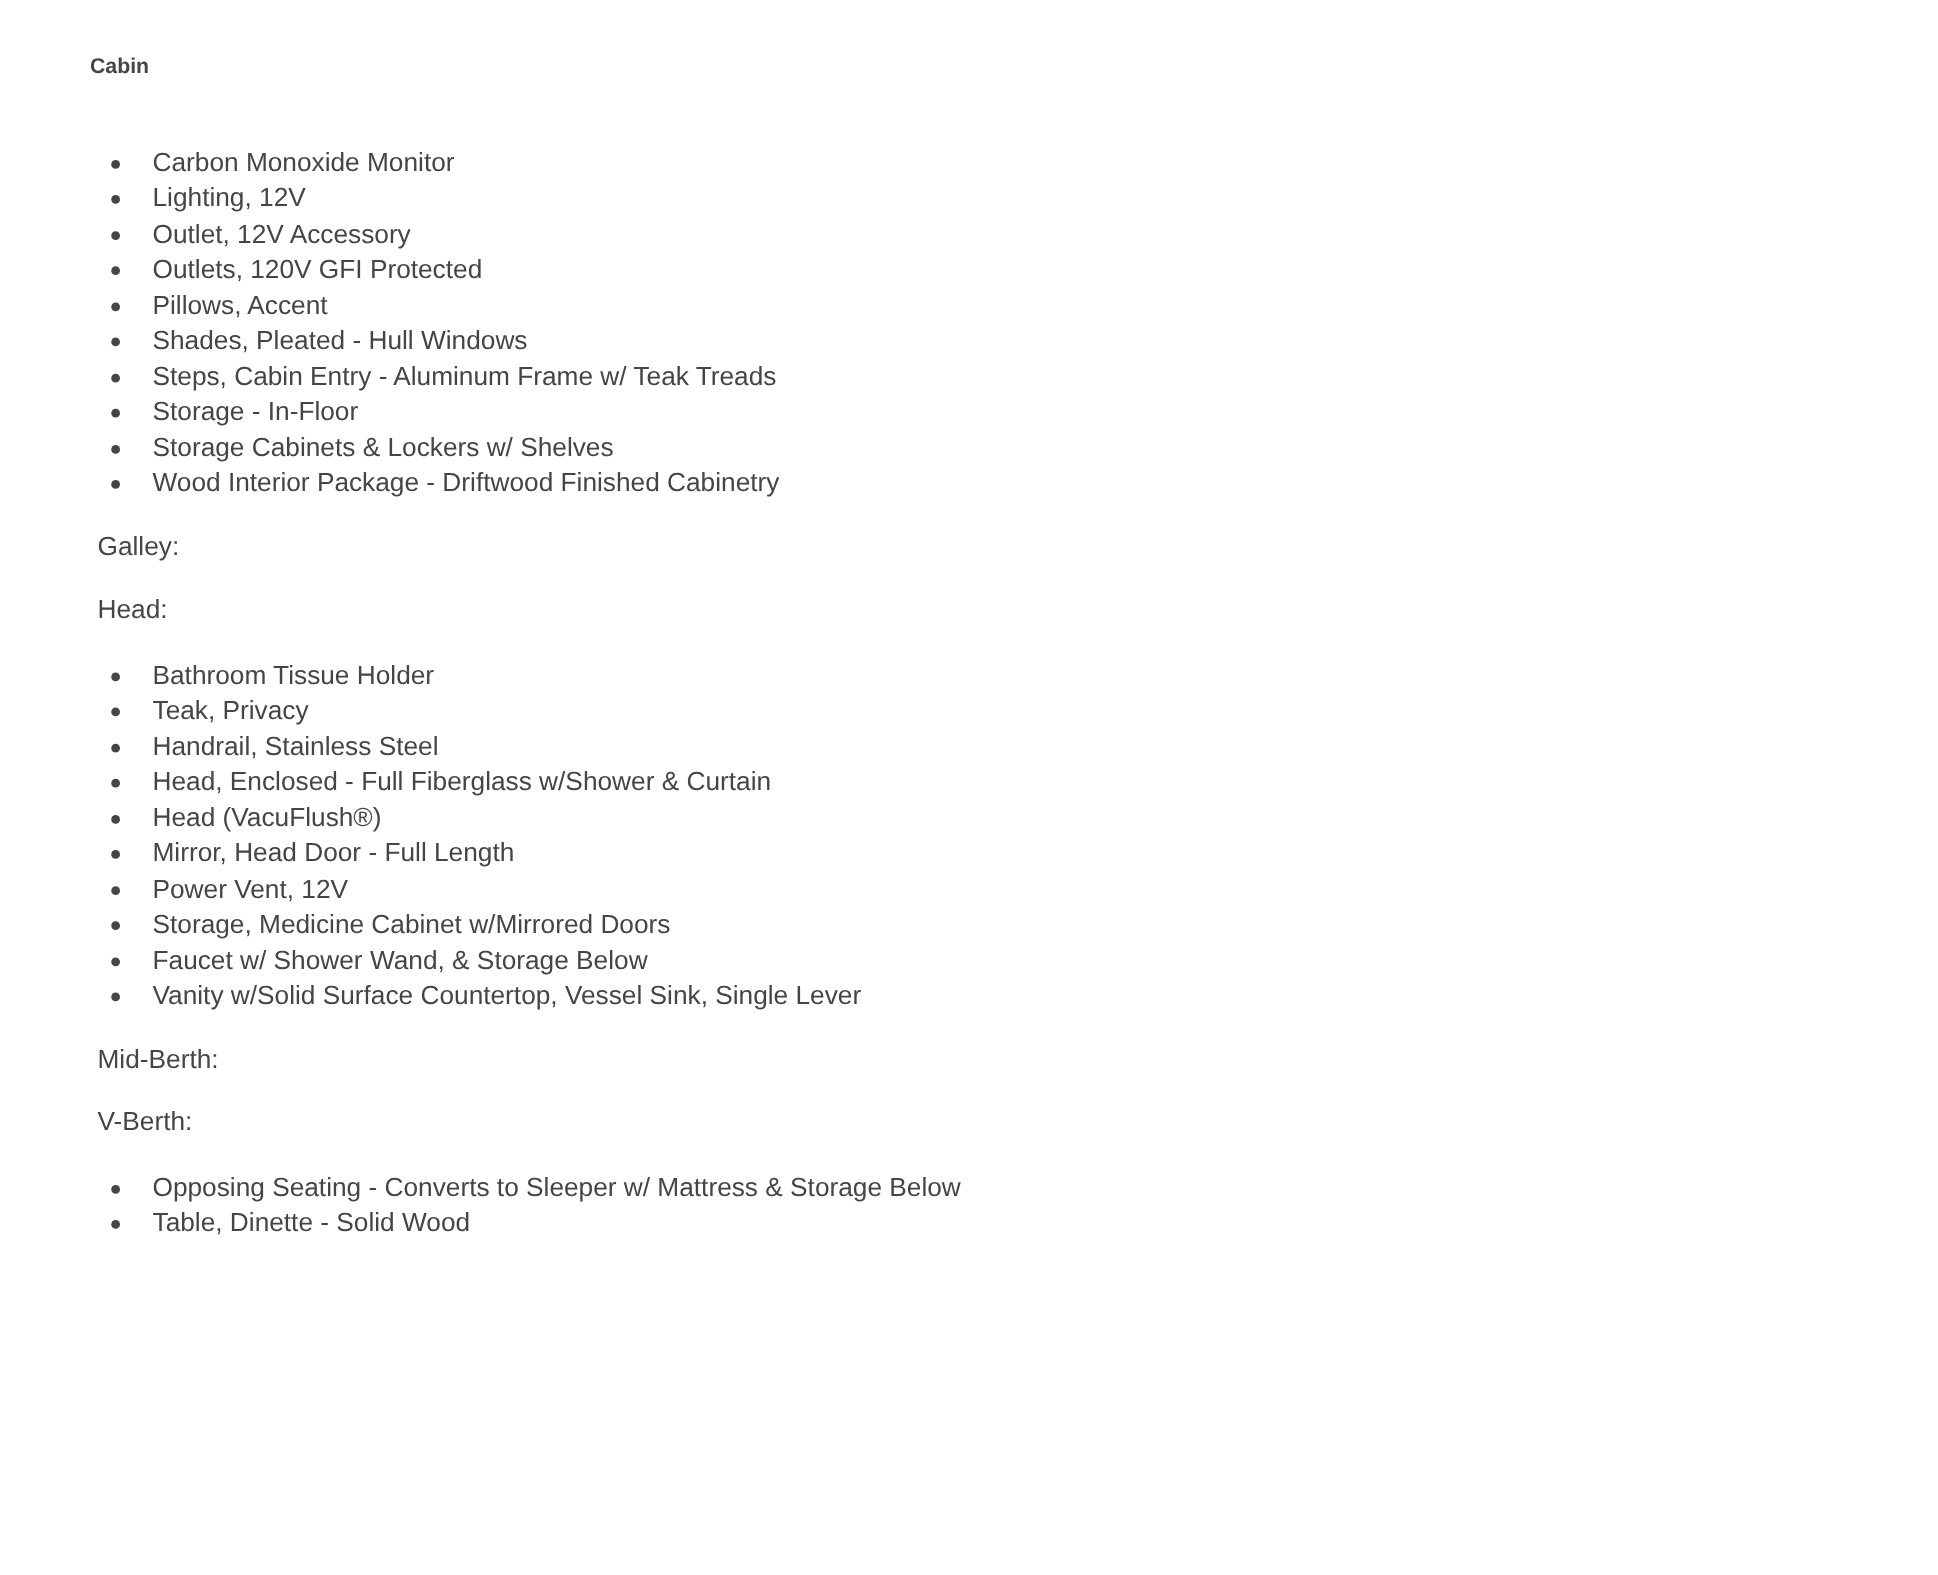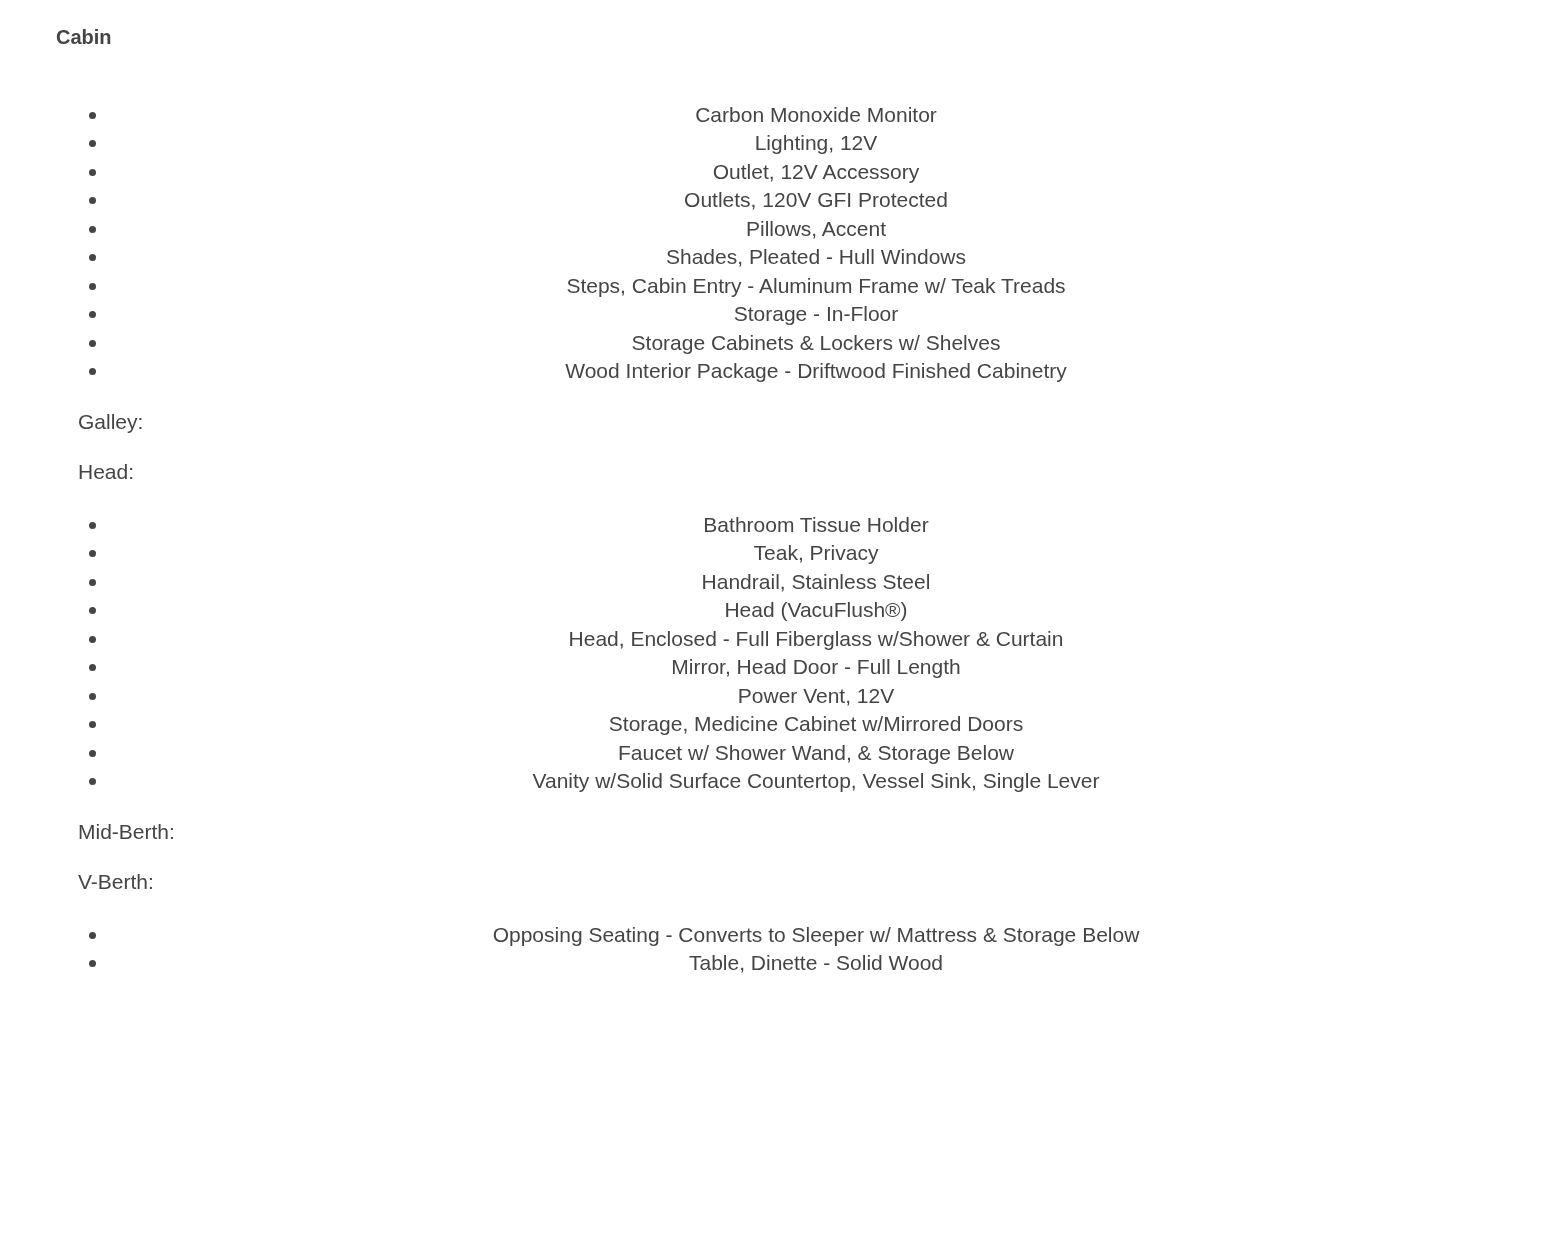--- a/index.html
+++ b/index.html
@@ -14,39 +14,38 @@
     font-family: "Liberation Sans", "DejaVu Sans", sans-serif;
     color: #454545;
     font-size: 21px;
     line-height: 28.5px;
   }
   .doc {
     padding: 23px 40px 0 56px;
   }
   .doc-title {
     font-weight: bold;
-    font-size: 20px;
+    font-size: 17px;
     line-height: 28.5px;
-    margin: 0;
+    margin: 16px;
   }
   .section-label {
     margin: 22px 0 0 22px;
   }
   ul.spec-list {
     list-style: none;
     margin: 24px 0 0 0;
     padding: 0 0 0 66px;
   }
   ul.spec-list.first {
     margin-top: 49px;
   }
   ul.spec-list li {
     position: relative;
     white-space: nowrap;
-    text-align: center;
   }
   ul.spec-list li::before {
     content: "";
     position: absolute;
     left: -33px;
     top: 11px;
     width: 7px;
     height: 7px;
     border-radius: 50%;
     background: #454545;
@@ -69,22 +68,22 @@
         <li>Storage - In-Floor</li>
         <li>Storage Cabinets &amp; Lockers w/ Shelves</li>
         <li>Wood Interior Package - Driftwood Finished Cabinetry</li>
       </ul>
       <p class="section-label">Galley:</p>
       <p class="section-label">Head:</p>
       <ul class="spec-list">
         <li>Bathroom Tissue Holder</li>
         <li>Teak, Privacy</li>
         <li>Handrail, Stainless Steel</li>
+        <li>Head, Enclosed - Full Fiberglass w/Shower &amp; Curtain</li>
         <li>Head (VacuFlush®)</li>
-        <li>Head, Enclosed - Full Fiberglass w/Shower &amp; Curtain</li>
         <li>Mirror, Head Door - Full Length</li>
         <li>Power Vent, 12V</li>
         <li>Storage, Medicine Cabinet w/Mirrored Doors</li>
         <li>Faucet w/ Shower Wand, &amp; Storage Below</li>
         <li>Vanity w/Solid Surface Countertop, Vessel Sink, Single Lever</li>
       </ul>
       <p class="section-label">Mid-Berth:</p>
       <p class="section-label">V-Berth:</p>
       <ul class="spec-list">
         <li>Opposing Seating - Converts to Sleeper w/ Mattress &amp; Storage Below</li>

